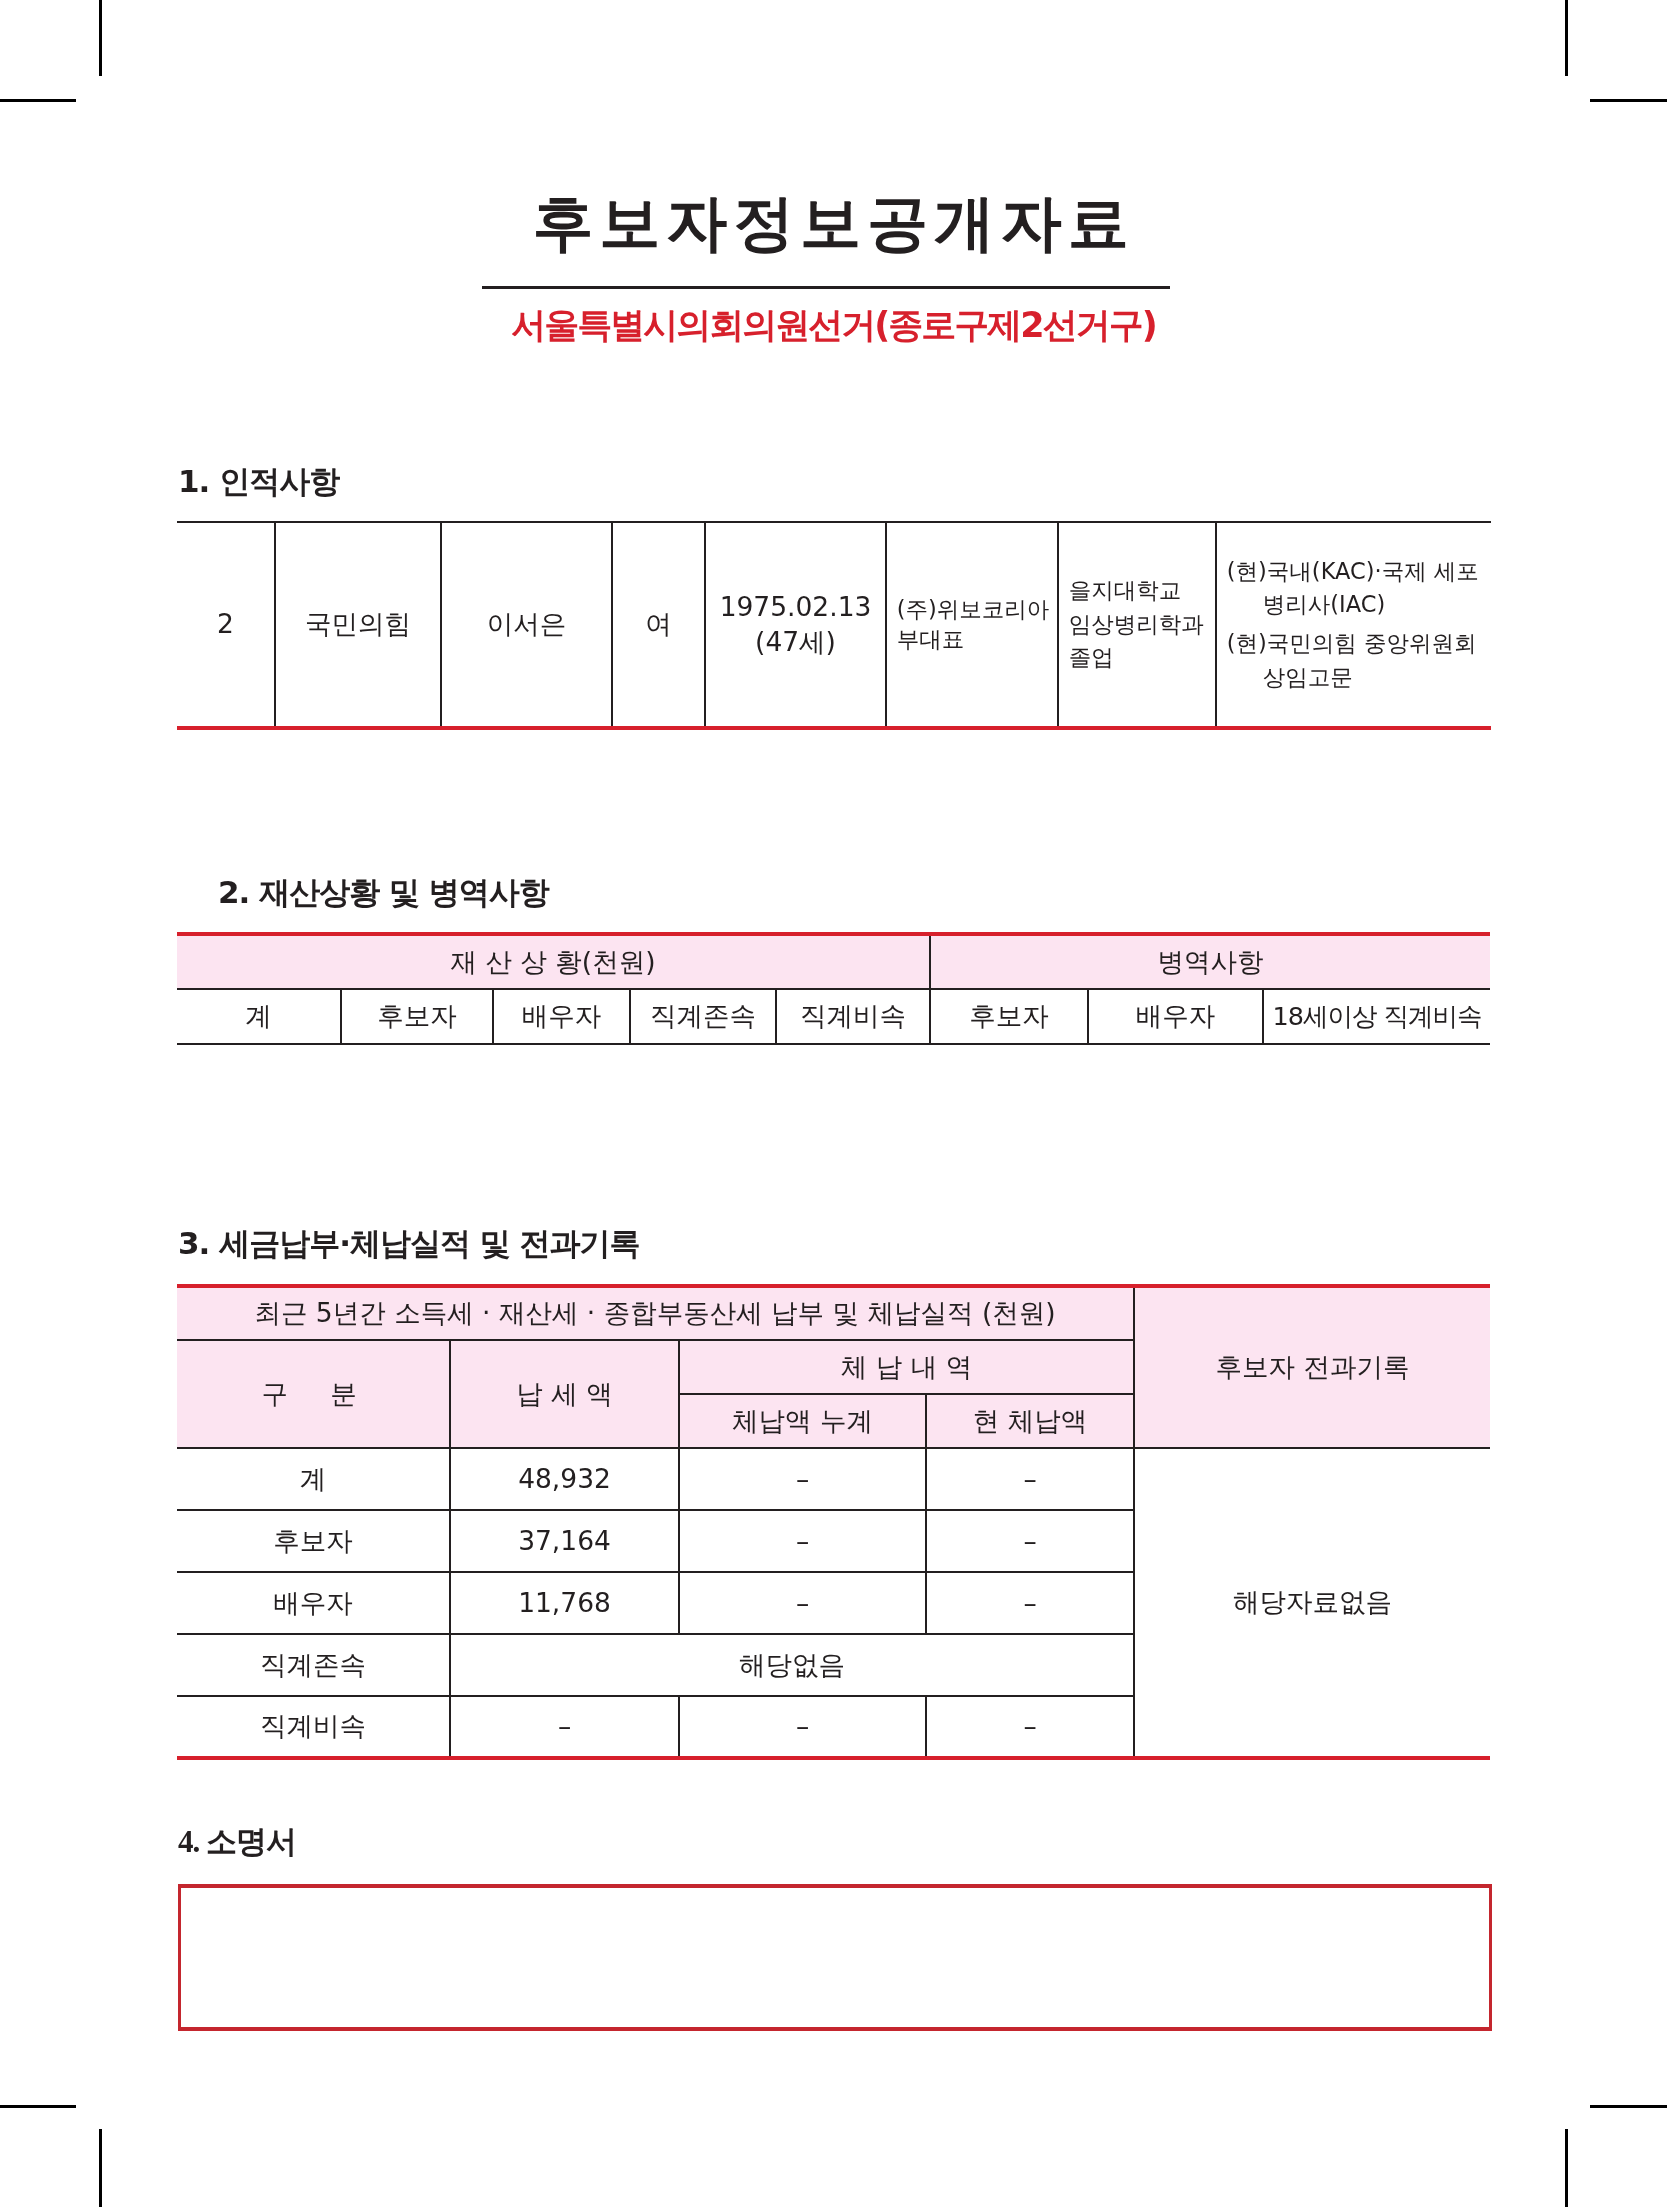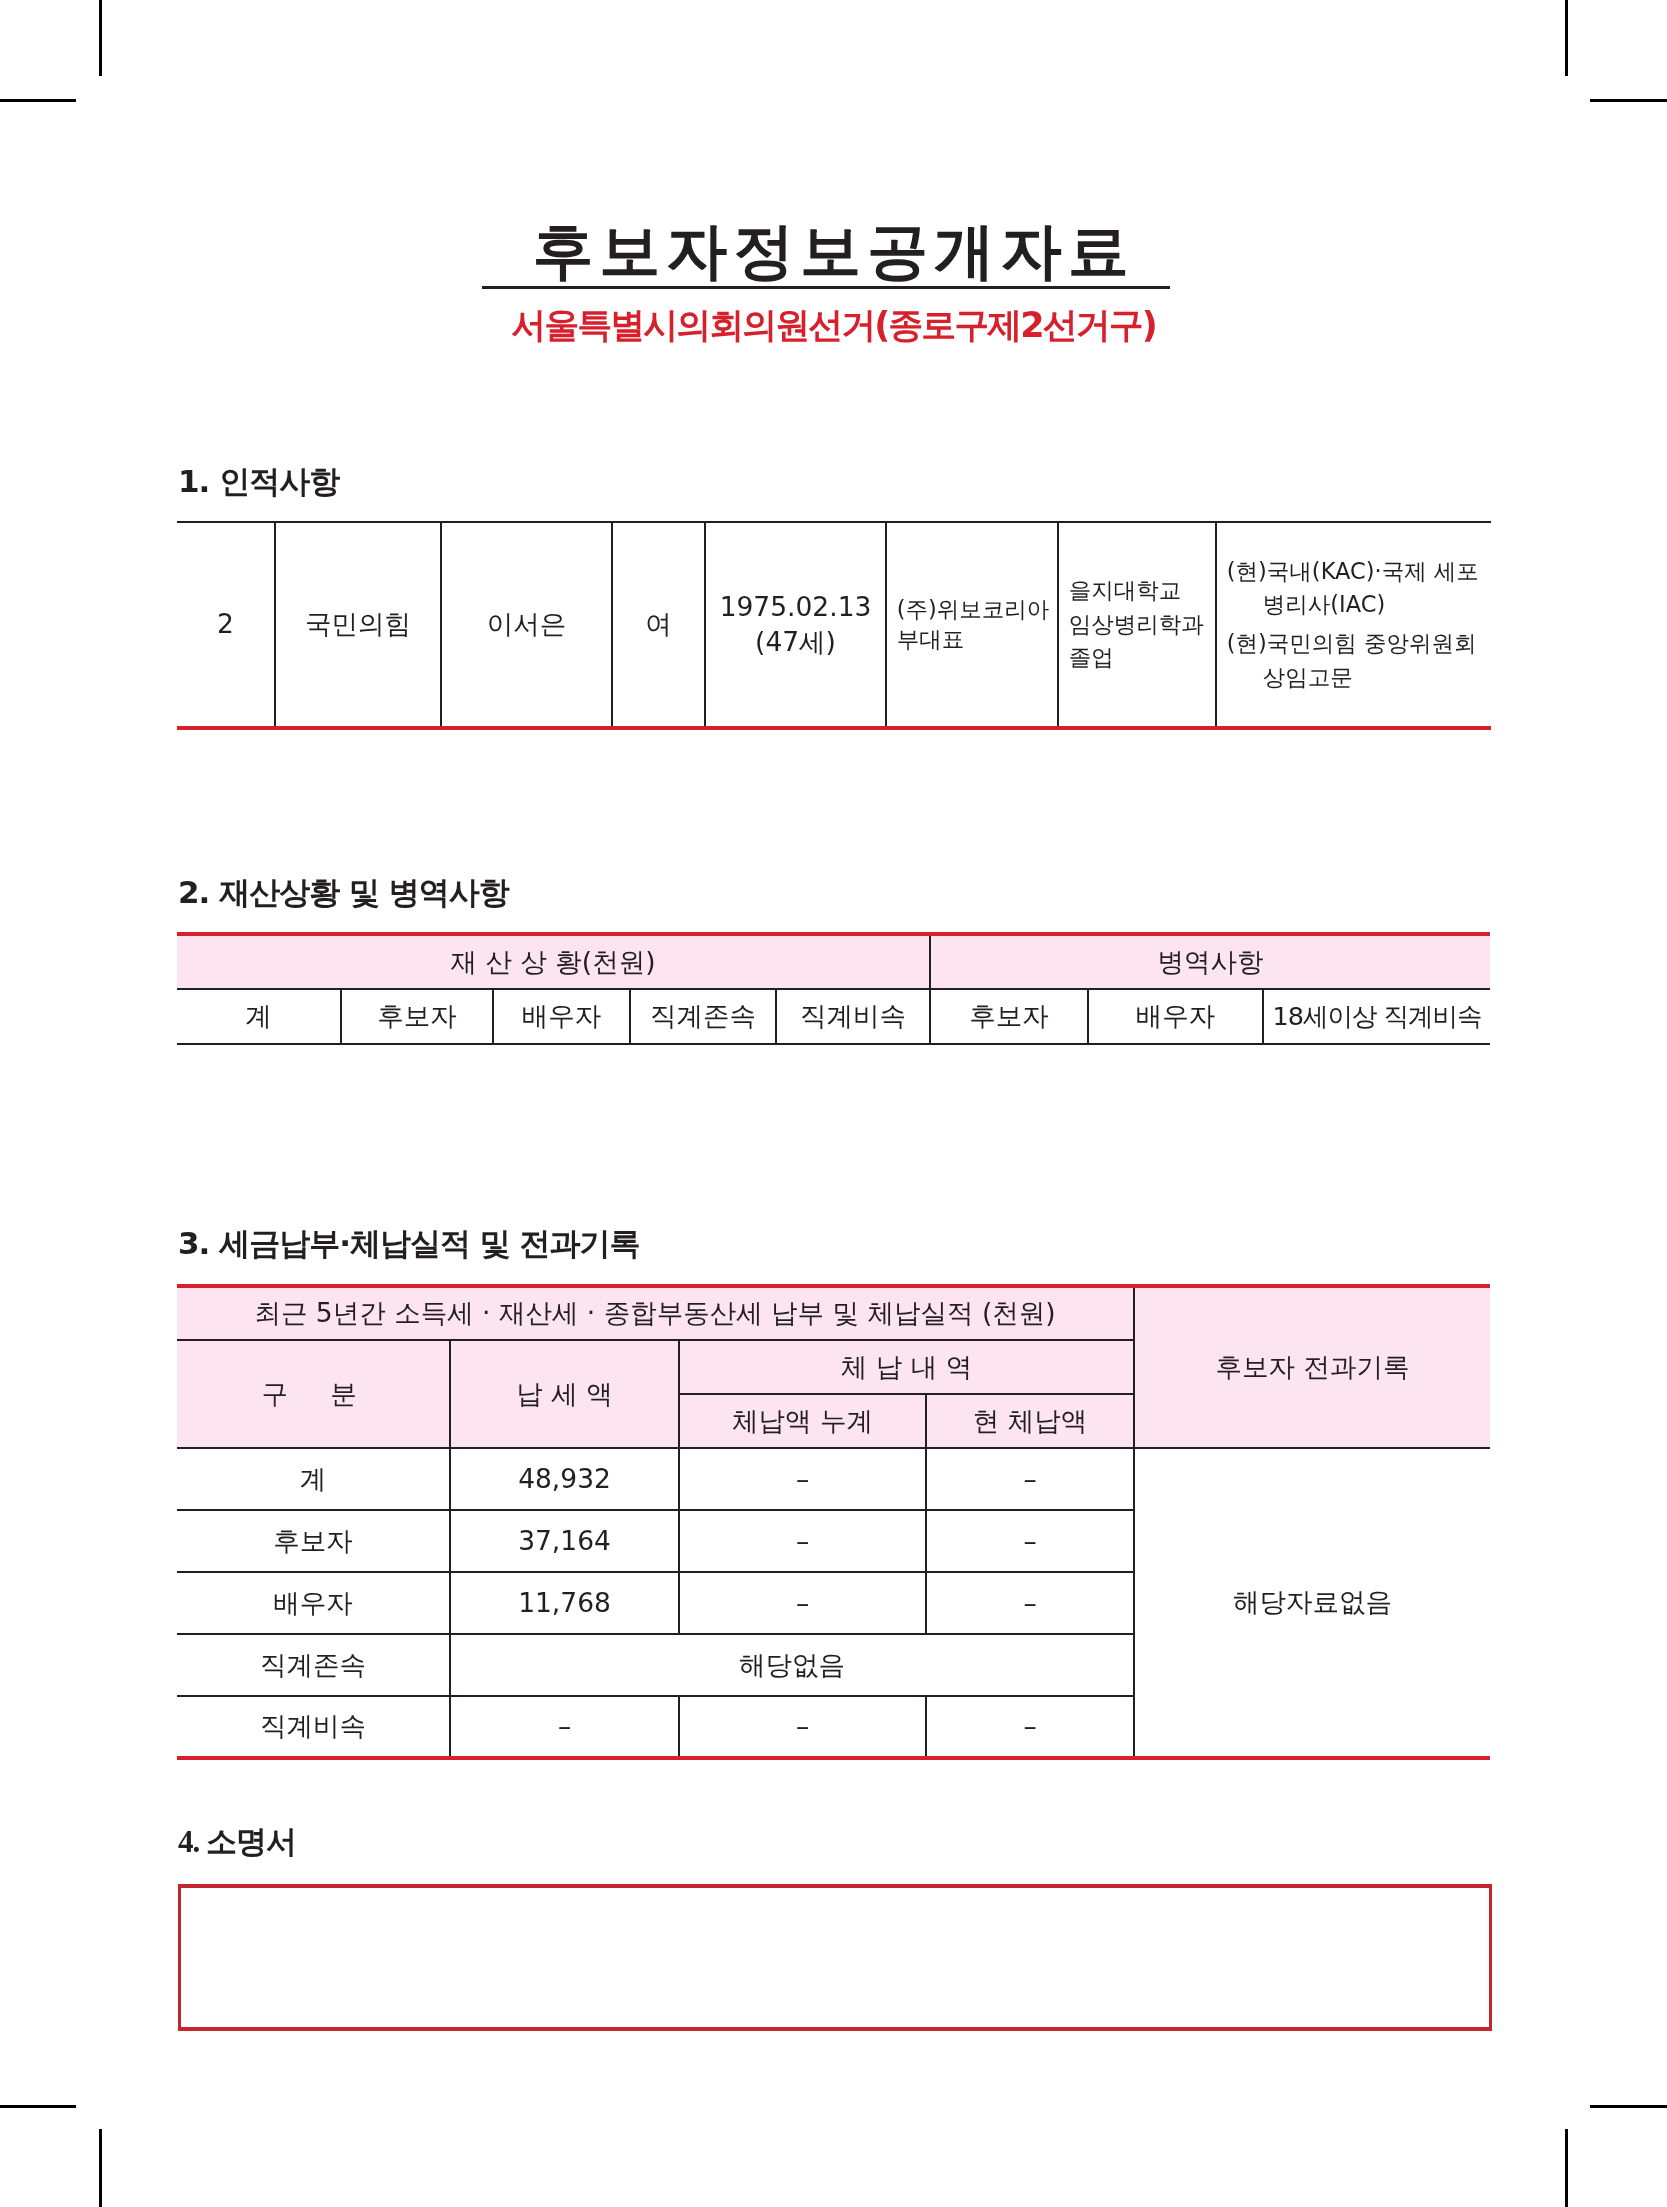--- a/index.html
+++ b/index.html
@@ -1,19 +1,19 @@
 <!DOCTYPE html>
 <html><head>
 <meta charset="utf-8">
 <style>
   html, body { margin:0; padding:0; background:#ffffff; }
   body { width:1667px; height:2207px; position:relative; overflow:hidden;
          font-family:"DejaVu Sans", "Liberation Sans", sans-serif; color:#231f20; }
   .crop { position:absolute; background:#000; }
-  .title { position:absolute; left:0; width:1667px; top:220px; text-align:center;
+  .title { position:absolute; left:0; width:1667px; top:192px; text-align:center;
            font-size:61px; font-weight:bold; letter-spacing:5.9px; color:#231f20; line-height:1; }
   .title-rule { position:absolute; left:482px; width:688px; top:286px; height:2.9px; background:#231f20; }
   .subtitle { position:absolute; left:0; width:1667px; top:306px; text-align:center;
               font-size:35px; font-weight:bold; color:#d7202c; letter-spacing:-2px; line-height:1.1; }
   .sec-h { position:absolute; left:178px; font-size:31px; font-weight:bold; color:#231f20; letter-spacing:-1px; }
   table.grid { position:absolute; left:177px; width:1313px; border-collapse:collapse; table-layout:fixed; }
   table.grid td { border:2px solid #231f20; text-align:center; vertical-align:middle;
                   font-size:26.5px; padding:0; line-height:1.3; }
   table.grid tr td:first-child { border-left:none; }
   table.grid tr td:last-child { border-right:none; }
@@ -80,21 +80,21 @@
       </div>
       <div style="margin-top:5px;">
         <div>(현)국민의힘 중앙위원회</div>
         <div class="hang">상임고문</div>
       </div>
     </td>
   </tr>
 </tbody>
   </table>
 
-<div class="sec-h" style="top:872px;">2. 재산상황 및 병역사항</div>
+<div class="sec-h" style="top:872px;margin-left:40px;">2. 재산상황 및 병역사항</div>
 <table class="grid" style="top:932px;">
   <colgroup>
     <col style="width:164px">
       <col style="width:152px">
       <col style="width:137px">
       <col style="width:146px">
     <col style="width:154px">
       <col style="width:158px">
       <col style="width:175px">
       <col style="width:227px">

